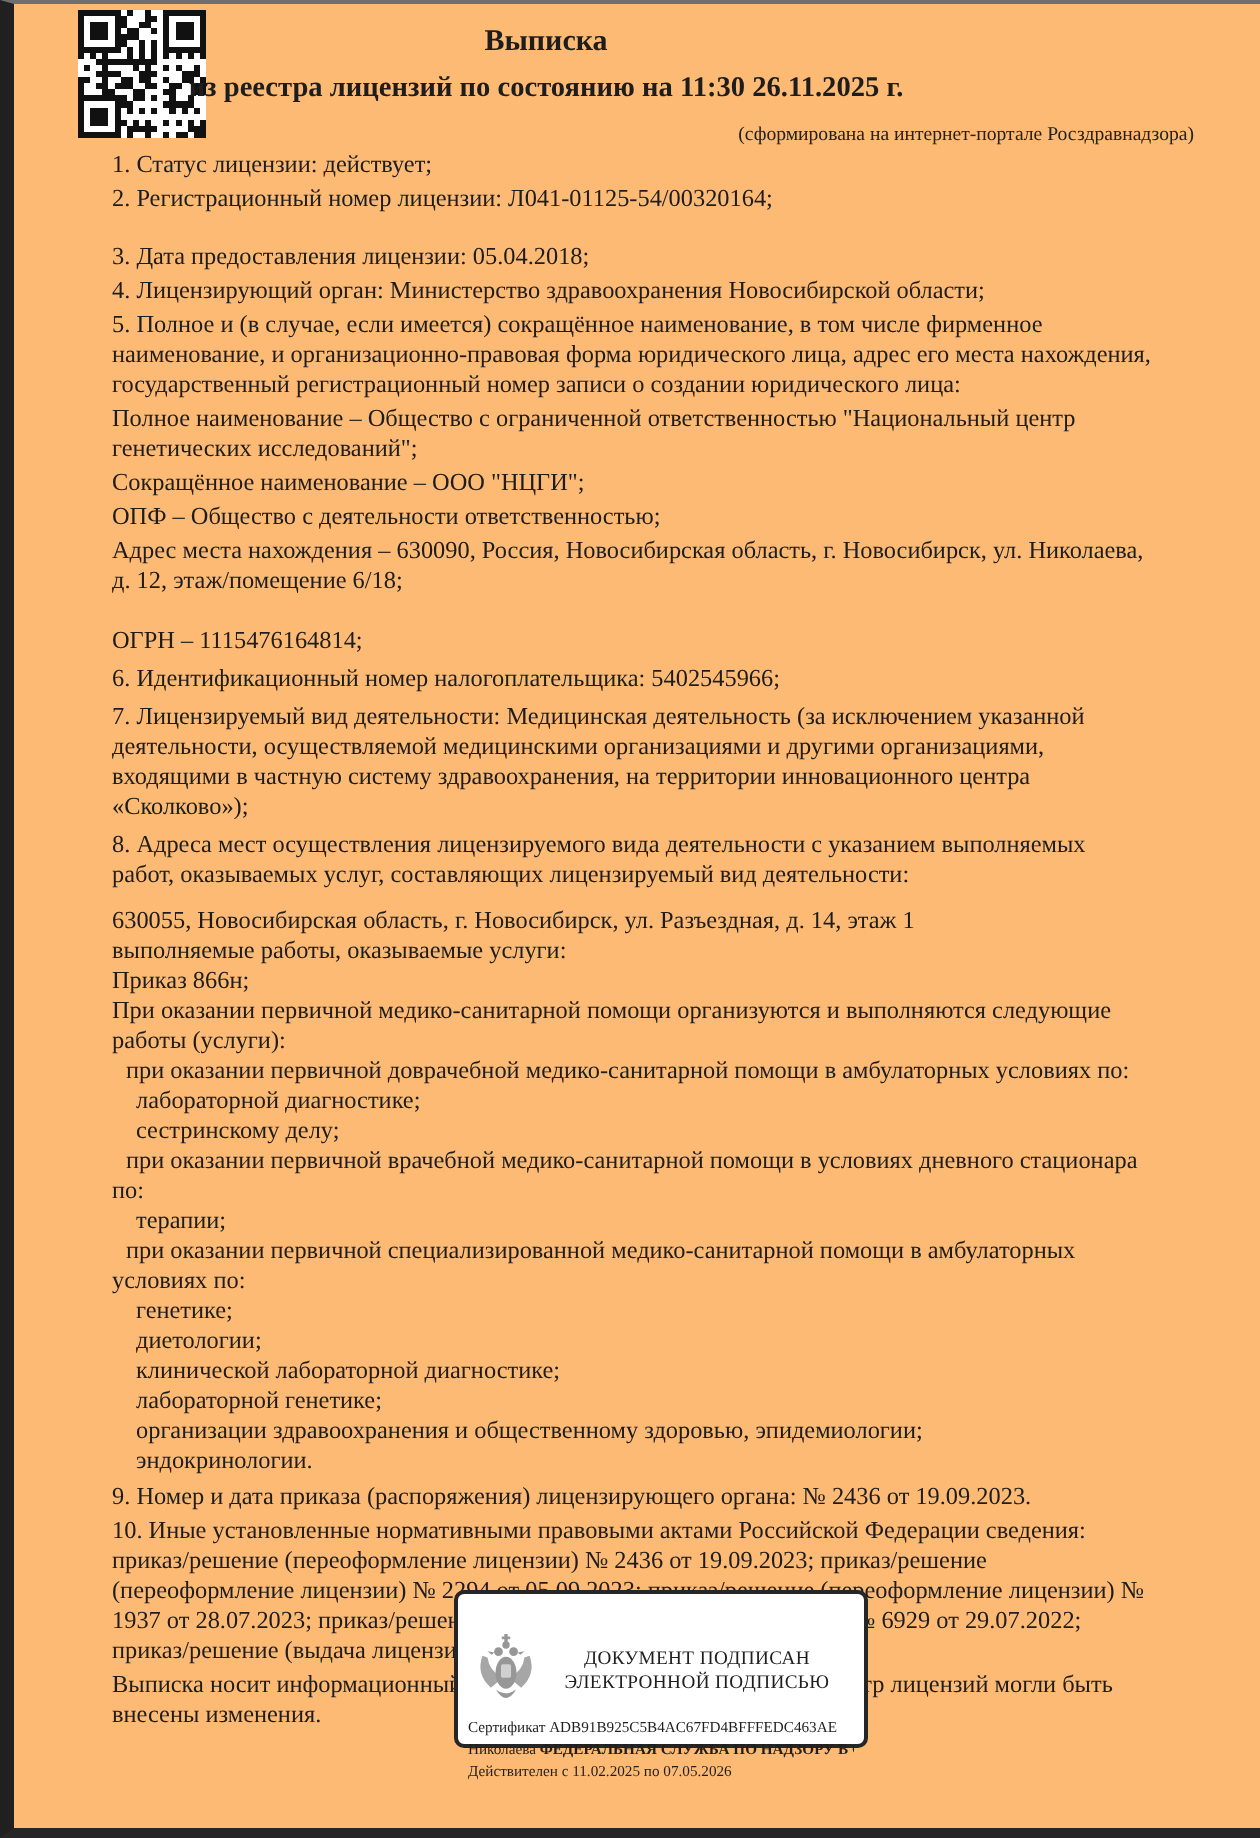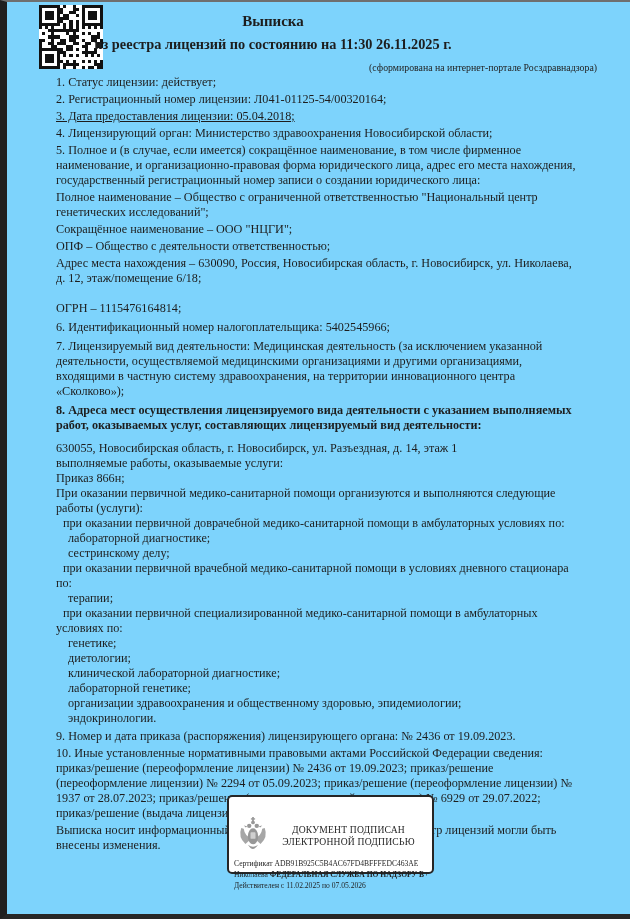--- a/index.html
+++ b/index.html
@@ -1,17 +1,17 @@
 <!DOCTYPE html>
 <html><head>
 <meta charset="utf-8">
 <style>
   html,body{margin:0;padding:0;background:#e9e9e9;}
   .page{
-    position:relative;width:630px;height:919px;background:#7dd3fc;
+    position:relative;width:630px;height:919px;background:#fdba74;
     font-family:"Liberation Serif",serif;color:#1d1d1d;
     border-left:7px solid #202020;border-top:2px solid #6f6f6f;border-bottom:5px solid #262626;
     box-sizing:border-box;overflow:hidden;
   }
   .qr{position:absolute;left:31px;top:3px;width:66px;height:64px;}
   .qr svg{width:100%;height:100%;display:block;}
   .title-block{position:absolute;left:0;top:11px;width:532px;text-align:center;}
   .title{font-size:15px;font-weight:bold;}
   .subtitle{font-size:14.3px;font-weight:bold;margin-top:6px;}
   .note{position:absolute;top:60px;right:33px;font-size:9.8px;color:#222;}
@@ -275,31 +275,31 @@
   <div class="title-block">
     <div class="title">Выписка</div>
     <div class="subtitle">из реестра лицензий по состоянию на 11:30 26.11.2025 г.</div>
   </div>
 
   <div class="note">(сформирована на интернет-портале Росздравнадзора)</div>
 
   <div class="bodytext" id="doc-body">
       <div class="para ind0">1. Статус лицензии: действует;</div>
       <div class="para ind0" style="margin-top: 2px;">2. Регистрационный номер лицензии: Л041-01125-54/00320164;</div>
-      <div class="para ind0" style="margin-top: 2px; text-decoration: underline;">3. Дата предоставления лицензии: 05.04.2018;</div>
+      <div class="para ind0" style="margin-top: 14px;">3. Дата предоставления лицензии: 05.04.2018;</div>
       <div class="para ind0" style="margin-top: 2px;">4. Лицензирующий орган: Министерство здравоохранения Новосибирской области;</div>
       <div class="para ind0" style="margin-top: 2px;">5. Полное и (в случае, если имеется) сокращённое наименование, в том числе фирменное наименование, и организационно-правовая форма юридического лица, адрес его места нахождения, государственный регистрационный номер записи о создании юридического лица:</div>
       <div class="para ind0" style="margin-top: 2px;">Полное наименование – Общество с ограниченной ответственностью "Национальный центр генетических исследований";</div>
       <div class="para ind0" style="margin-top: 2px;">Сокращённое наименование – ООО "НЦГИ";</div>
       <div class="para ind0" style="margin-top: 2px;">ОПФ – Общество с деятельности ответственностью;</div>
       <div class="para ind0" style="margin-top: 2px;">Адрес места нахождения – 630090, Россия, Новосибирская область, г. Новосибирск, ул. Николаева, д. 12, этаж/помещение 6/18;</div>
       <div class="para ind0" style="margin-top: 15px;">ОГРН – 1115476164814;</div>
       <div class="para ind0" style="margin-top: 4px;">6. Идентификационный номер налогоплательщика: 5402545966;</div>
       <div class="para ind0" style="margin-top: 4px;">7. Лицензируемый вид деятельности: Медицинская деятельность (за исключением указанной деятельности, осуществляемой медицинскими организациями и другими организациями, входящими в частную систему здравоохранения, на территории инновационного центра «Сколково»);</div>
-      <div class="para ind0" style="margin-top: 4px; font-weight: bold;">8. Адреса мест осуществления лицензируемого вида деятельности с указанием выполняемых работ, оказываемых услуг, составляющих лицензируемый вид деятельности:</div>
+      <div class="para ind0" style="margin-top: 4px;">8. Адреса мест осуществления лицензируемого вида деятельности с указанием выполняемых работ, оказываемых услуг, составляющих лицензируемый вид деятельности:</div>
       <div class="para ind0" style="margin-top: 8px;">630055, Новосибирская область, г. Новосибирск, ул. Разъездная, д. 14, этаж 1</div>
       <div class="para ind0">выполняемые работы, оказываемые услуги:</div>
       <div class="para ind0">Приказ 866н;</div>
       <div class="para ind0">При оказании первичной медико-санитарной помощи организуются и выполняются следующие работы (услуги):</div>
       <div class="para ind1">при оказании первичной доврачебной медико-санитарной помощи в амбулаторных условиях по:</div>
       <div class="para ind2">лабораторной диагностике;</div>
       <div class="para ind2">сестринскому делу;</div>
       <div class="para ind1">при оказании первичной врачебной медико-санитарной помощи в условиях дневного стационара по:</div>
       <div class="para ind2">терапии;</div>
       <div class="para ind1">при оказании первичной специализированной медико-санитарной помощи в амбулаторных условиях по:</div>

